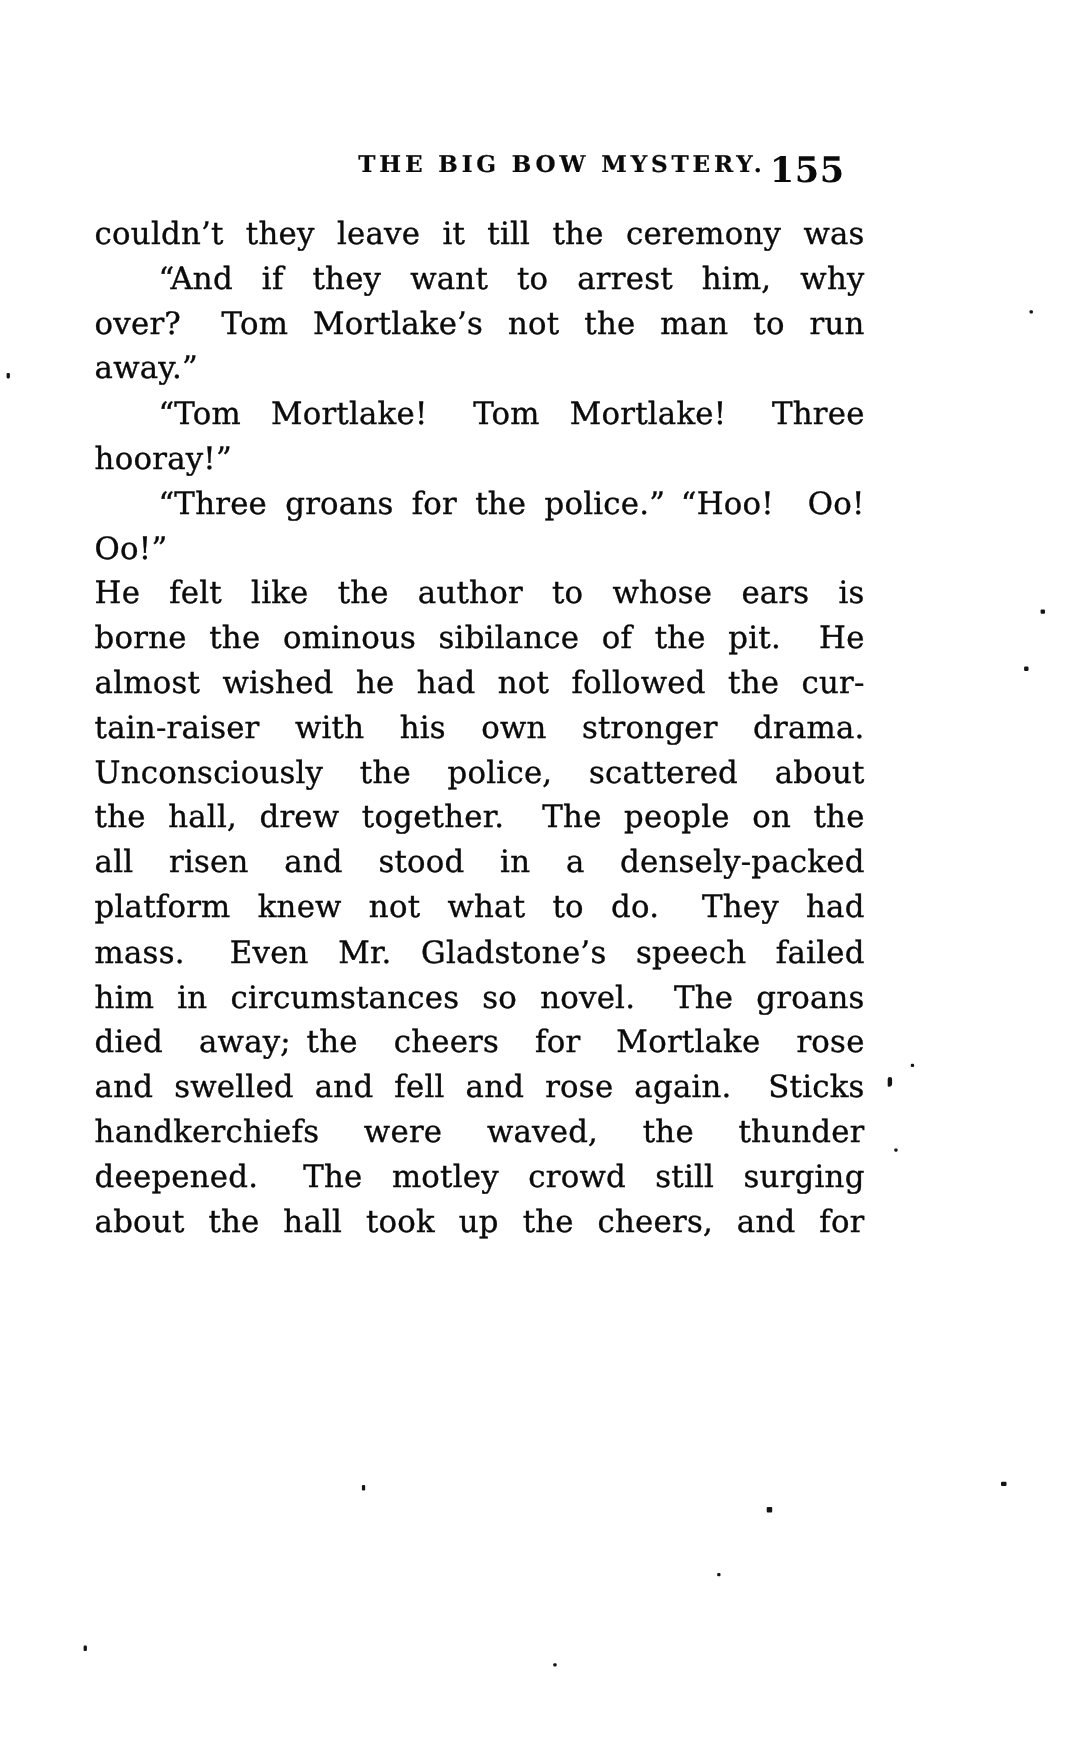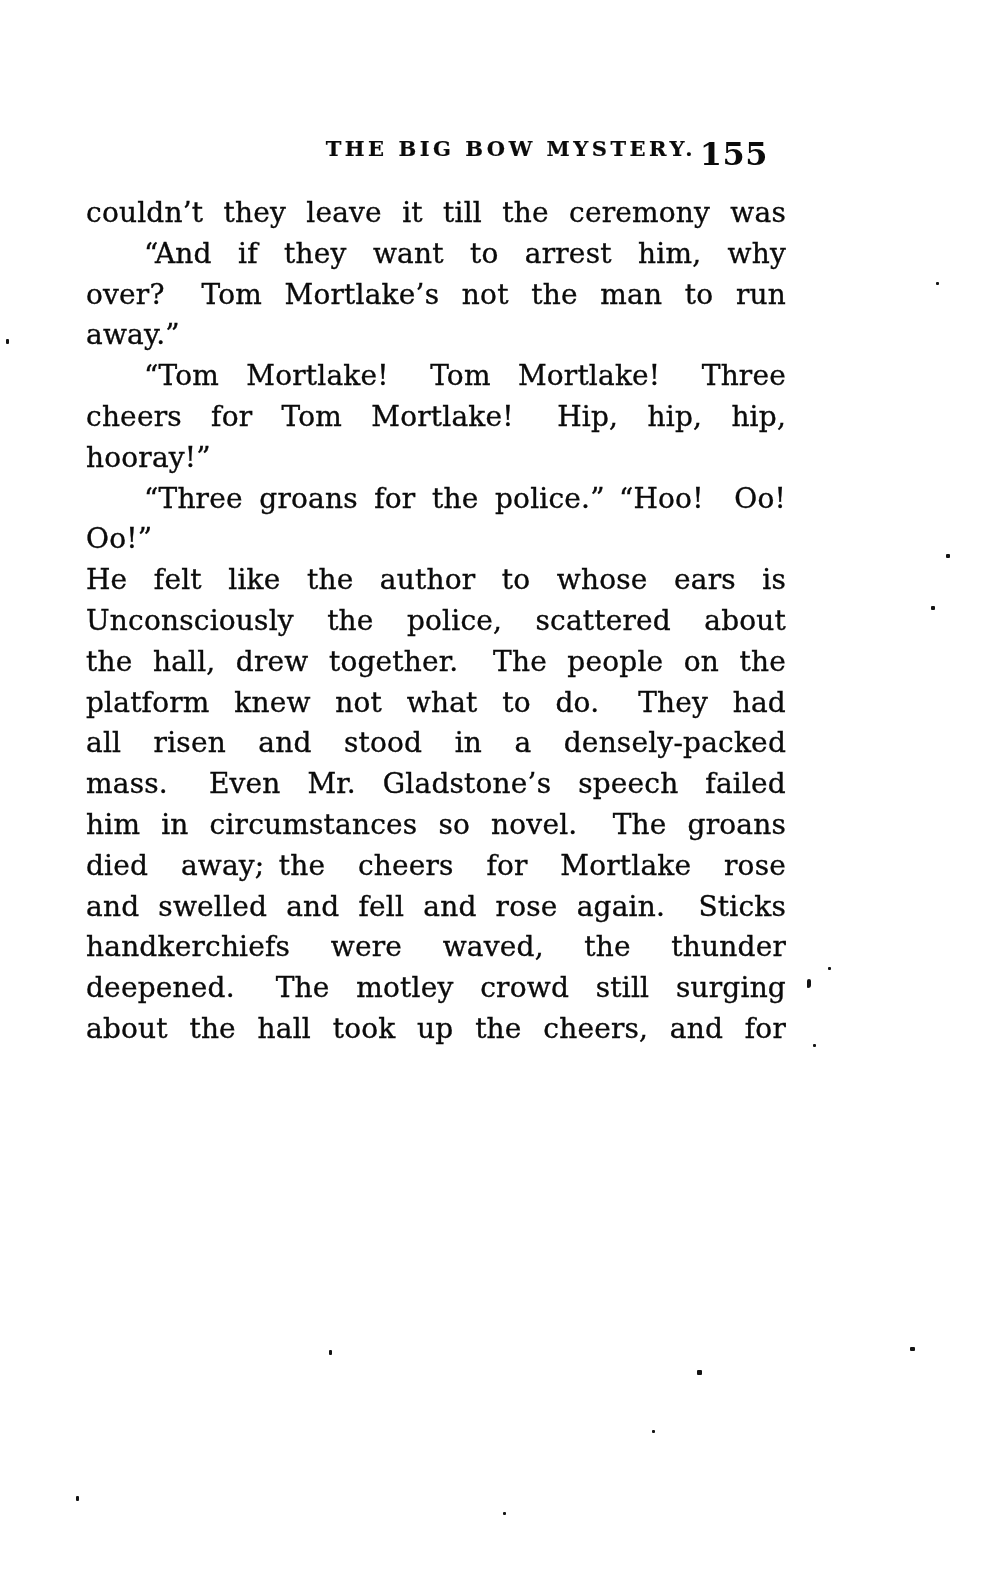--- a/index.html
+++ b/index.html
@@ -77,29 +77,31 @@
     <div class="running-title">THE BIG BOW MYSTERY.</div>
     <div class="page-number">155</div>
   </header>
 
   <main class="page-body">
       <div class="line">couldn’t they leave it till the ceremony was</div>
       <div class="line indent">“And if they want to arrest him, why</div>
       <div class="line">over?  Tom Mortlake’s not the man to run</div>
       <div class="line last">away.”</div>
       <div class="line indent">“Tom Mortlake!  Tom Mortlake!  Three</div>
-      <div class="line">cheers for Tom Mortlake!  Hip, hip, hip,</div>
       <div class="line last">hooray!”</div>
       <div class="line indent">“Three groans for the police.” “Hoo!  Oo!</div>
       <div class="line last">Oo!”</div>
       <div class="line">He felt like the author to whose ears is</div>
+      <div class="line">borne the ominous sibilance of the pit.  He</div>
+      <div class="line">almost wished he had not followed the cur-</div>
+      <div class="line">tain-raiser with his own stronger drama.</div>
       <div class="line">Unconsciously the police, scattered about</div>
       <div class="line">the hall, drew together.  The people on the</div>
+      <div class="line">all risen and stood in a densely-packed</div>
       <div class="line">platform knew not what to do.  They had</div>
-      <div class="line">all risen and stood in a densely-packed</div>
       <div class="line">mass.  Even Mr. Gladstone’s speech failed</div>
       <div class="line">him in circumstances so novel.  The groans</div>
       <div class="line">died away; the cheers for Mortlake rose</div>
       <div class="line">and swelled and fell and rose again.  Sticks</div>
       <div class="line">handkerchiefs were waved, the thunder</div>
       <div class="line">deepened.  The motley crowd still surging</div>
       <div class="line">about the hall took up the cheers, and for</div>
     </main>
 
   <i class="speck" style="left:6px;top:339px;width:3px;height:5px;"></i>

